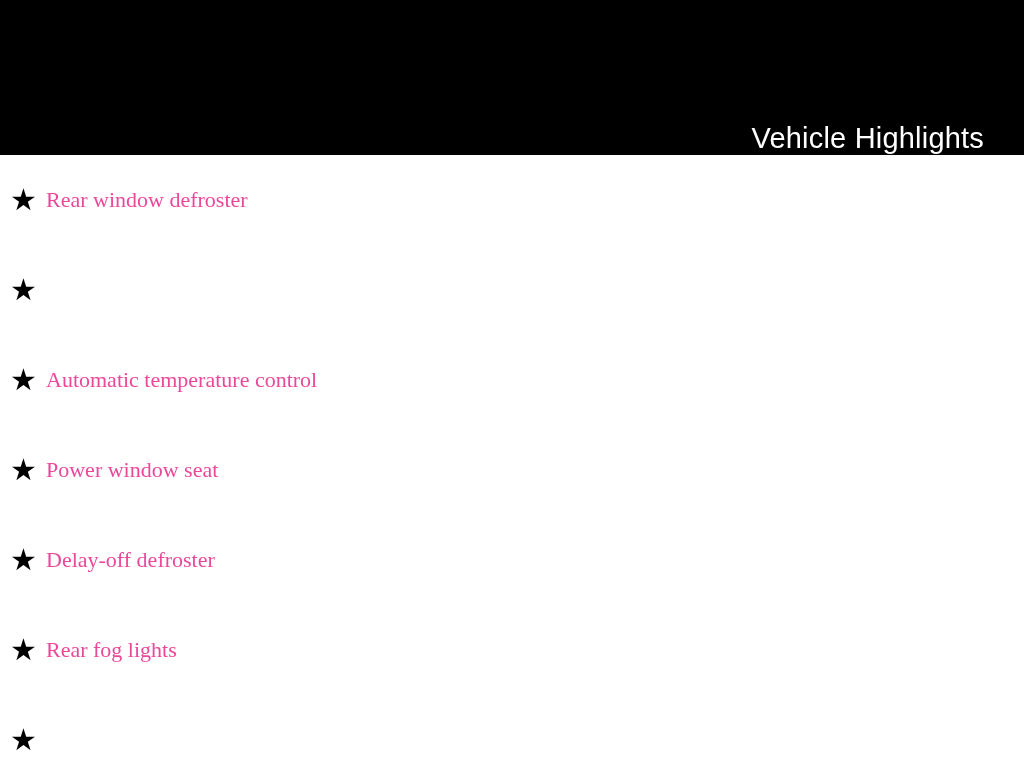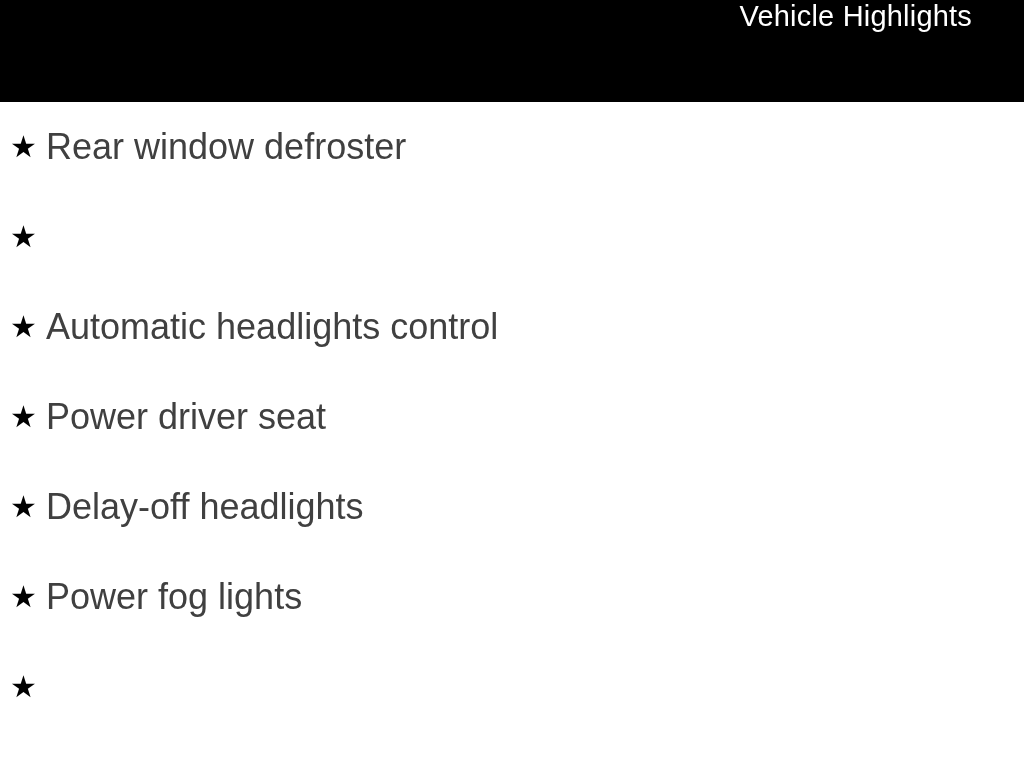--- a/index.html
+++ b/index.html
@@ -11,26 +11,26 @@
   .page {
     position: relative;
     width: 1024px;
     height: 768px;
     background: #ffffff;
     overflow: hidden;
   }
   .header {
     box-sizing: border-box;
     width: 1024px;
-    height: 102px;
+    height: 155px;
     background: #000000;
     display: flex;
-    align-items: flex-start;
+    align-items: flex-end;
     justify-content: flex-end;
-    padding-right: 52px;
+    padding-right: 40px;
   }
   .header-title {
     color: #ffffff;
     font-size: 29px;
     letter-spacing: 0.2px;
     white-space: nowrap;
   }
   .feature-list {
     box-sizing: border-box;
     padding: 0 0 0 10px;
@@ -43,23 +43,24 @@
   }
   .star {
     display: inline-block;
     width: 36px;
     font-size: 30px;
     line-height: 1;
     color: #000000;
     text-align: left;
   }
   .label {
-    font-size: 36px;
-    color: #404040;
+    font-size: 22px;
+    color: #ec4899;
     white-space: nowrap;
+    font-family: Liberation Serif, serif;
   }
 </style>
 </head>
 <body>
 
 <div class="page">
   <div class="header" style="background: rgb(0, 0, 0);">
     <span class="header-title" style="color: rgb(255, 255, 255);">Vehicle Highlights</span>
   </div>
 
@@ -68,35 +69,35 @@
     <span class="star">★</span>
     <span class="label">Rear window defroster</span>
   </div>
 
   <div class="item">
     <span class="star">★</span>
   </div>
 
   <div class="item">
     <span class="star">★</span>
-    <span class="label">Automatic headlights control</span>
+    <span class="label">Automatic temperature control</span>
   </div>
 
   <div class="item">
     <span class="star">★</span>
-    <span class="label">Power driver seat</span>
+    <span class="label">Power window seat</span>
   </div>
 
   <div class="item">
     <span class="star">★</span>
-    <span class="label">Delay-off headlights</span>
+    <span class="label">Delay-off defroster</span>
   </div>
 
   <div class="item">
     <span class="star">★</span>
-    <span class="label">Power fog lights</span>
+    <span class="label">Rear fog lights</span>
   </div>
 
   <div class="item">
     <span class="star">★</span>
   </div>
 </div>
 </div>
 
 </body></html>

